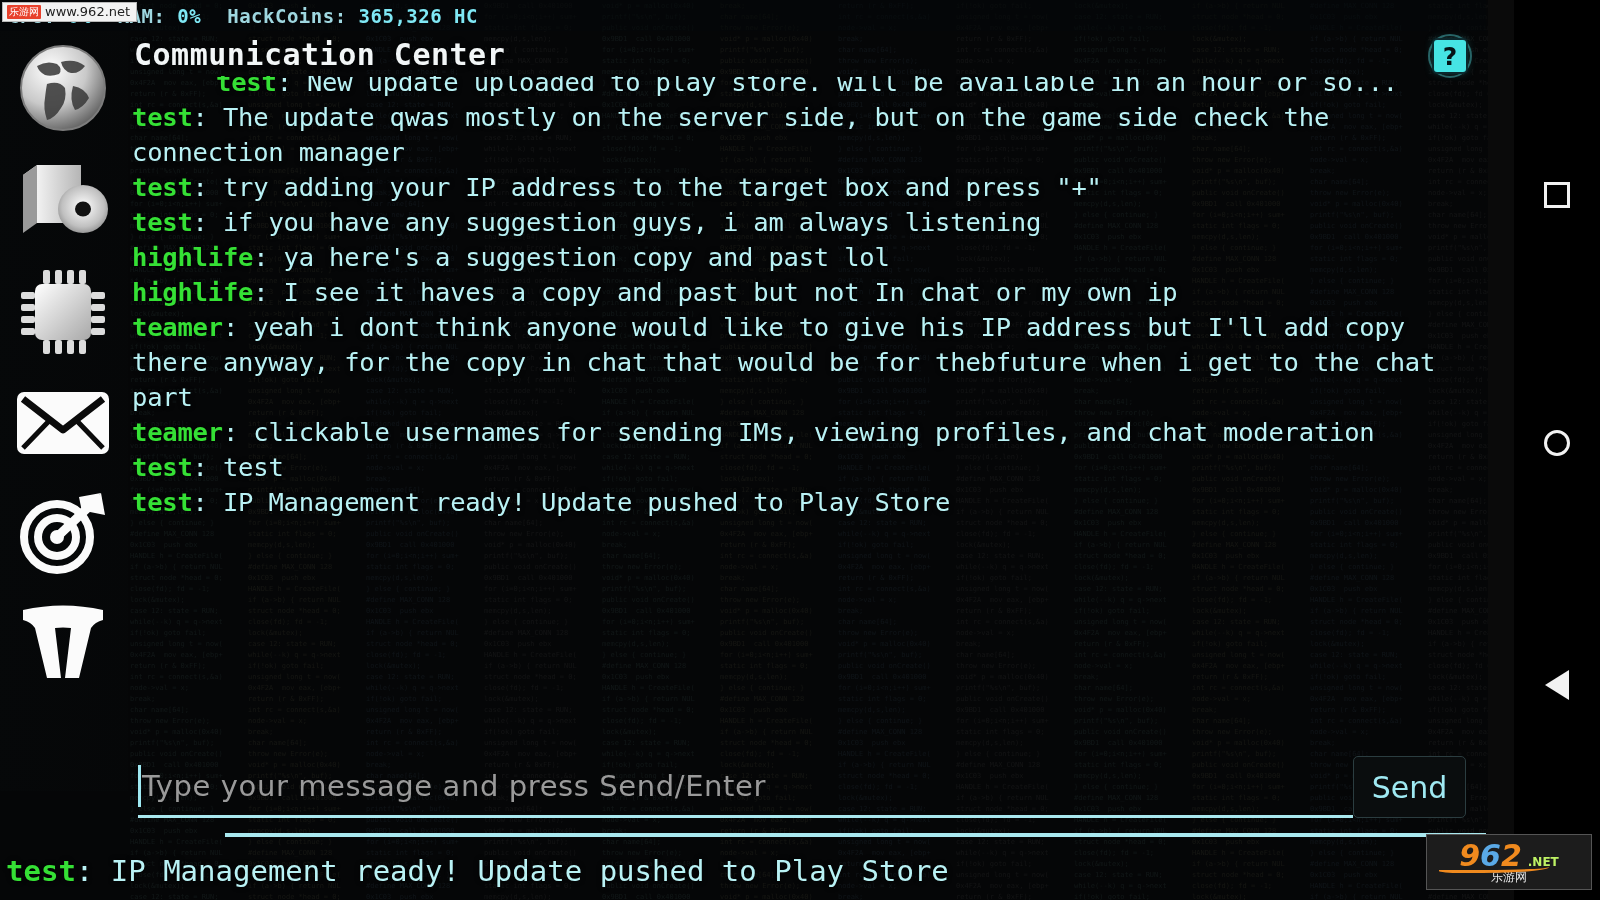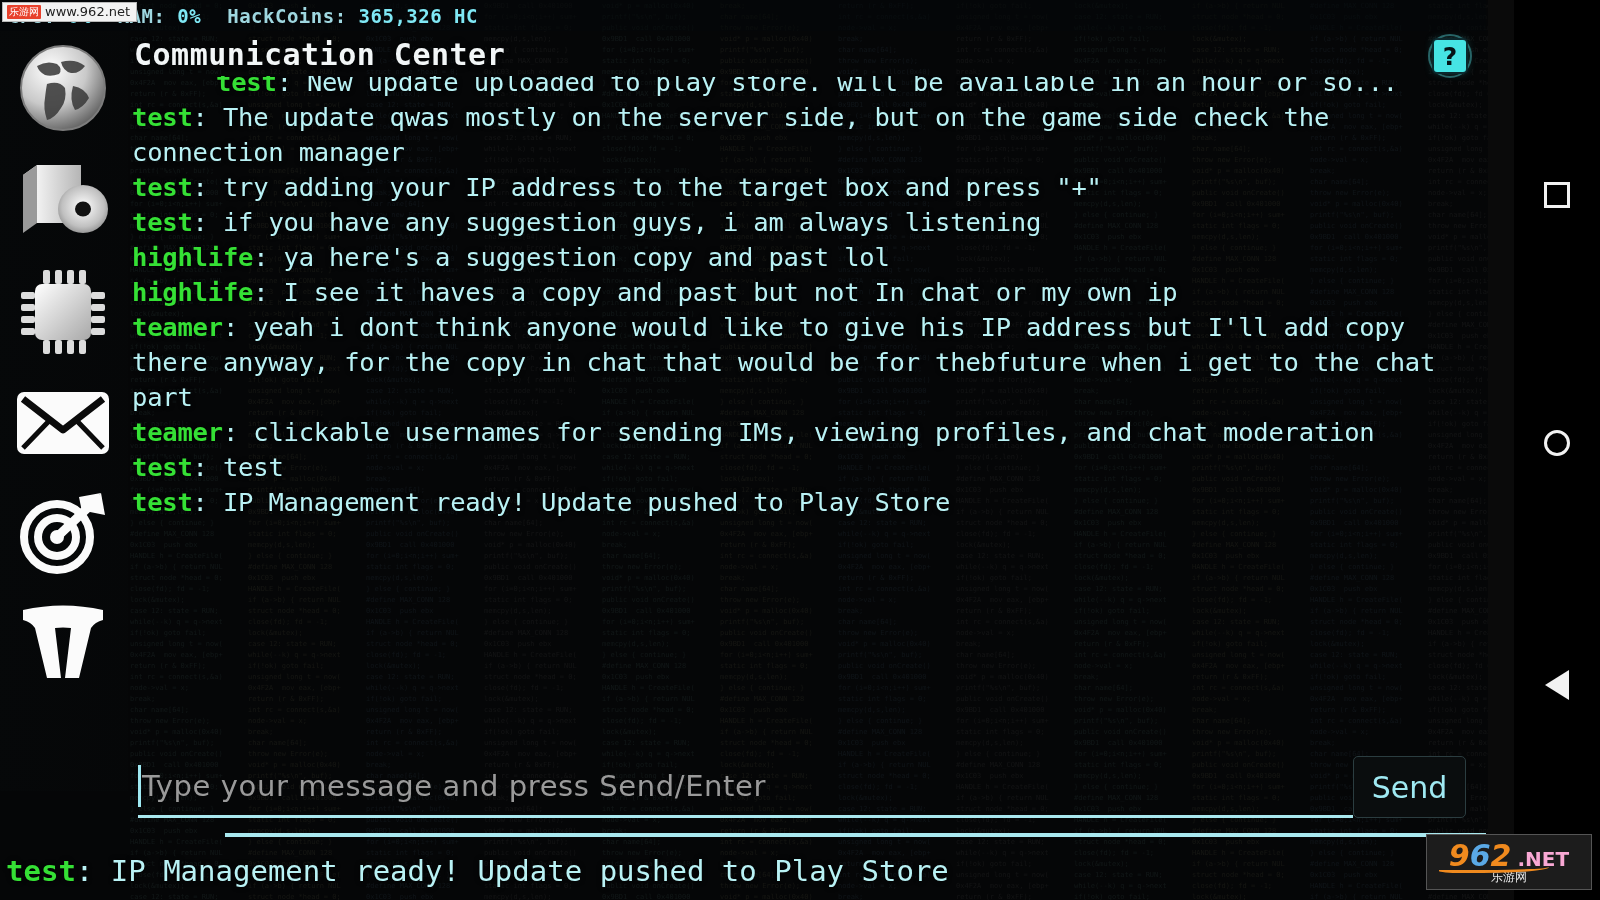--- a/index.html
+++ b/index.html
@@ -234,21 +234,21 @@
     background:#1c1c1c;
     border:1px solid #555;
     display:flex; flex-direction:column;
     align-items:center; justify-content:center;
     font-family:"DejaVu Sans", sans-serif;
   }
   #wm-bot .row1 { display:flex; align-items:baseline; }
   #wm-bot .n9 { color:#f08a1e; font-size:30px; font-weight:bold; font-style:italic; }
   #wm-bot .n6 { color:#5aa9e6; font-size:30px; font-weight:bold; font-style:italic; }
   #wm-bot .n2 { color:#f08a1e; font-size:30px; font-weight:bold; font-style:italic; }
-  #wm-bot .net { color:#f9a8d4; font-size:20px; font-weight:bold; margin-left:6px; }
+  #wm-bot .net { color:#bef264; font-size:12px; font-weight:bold; margin-left:6px; }
   #wm-bot .row2 { color:#e9e9e9; font-size:12px; margin-top:-4px; }
   #wm-bot .swoosh {
     position:absolute; left:12px; bottom:16px;
     width:110px; height:10px;
     border-bottom:3px solid #f08a1e;
     border-radius:0 0 60% 20%;
   }
 </style>
 </head>
 <body>

